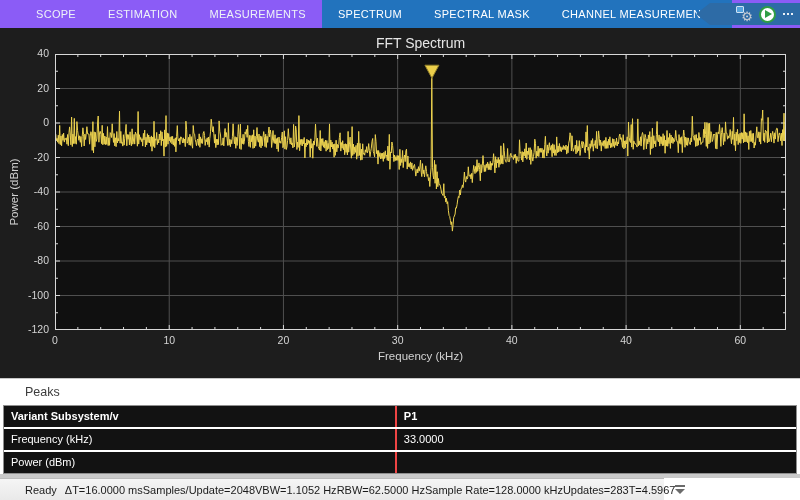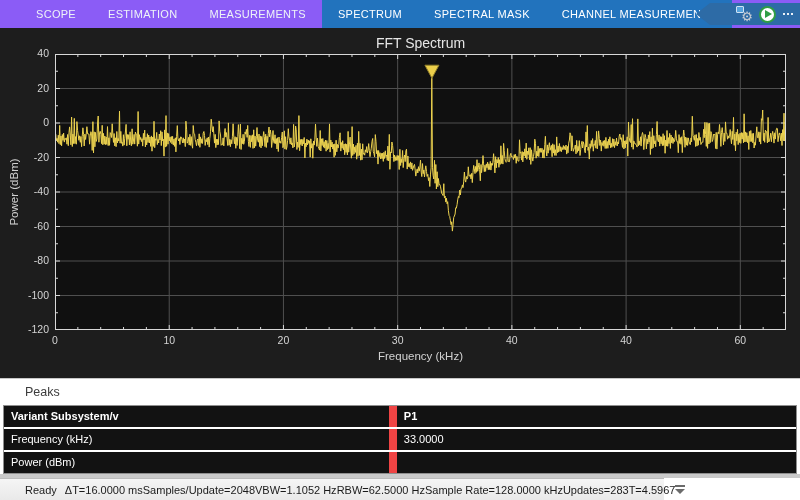--- a/index.html
+++ b/index.html
@@ -31,21 +31,21 @@
   .ytick-label { position:absolute; left:0; width:49px; text-align:right; font-size:10.5px; color:#d4d4d4; }
   .xtick-label { position:absolute; width:40px; text-align:center; font-size:10.5px; color:#d4d4d4; top:306px; }
 
   
   #peaks-panel { position:absolute; top:378px; left:0; width:800px; height:100px; background:#ffffff; border-top:1px solid #c8c8c8;padding-left:24px; }
   #peaks-title { position:absolute; left:25px; top:6px; font-size:12.5px; color:#3c3c3c; }
   #peaks-table { position:absolute; left:3px; right:3px; top:26px; border:1px solid #8f8f8f; background:#fff; }
   .trow { display:flex; height:21px; background:#121212; margin-bottom:2px; }
   .trow:last-child { margin-bottom:0; }
   .tcell { padding:4px 0 0 7px; font-size:11px; color:#ffffff; overflow:hidden; white-space:nowrap; }
-  .tcell.c1 { width:49.6%; border-right:8px solid #ef4444; }
+  .tcell.c1 { width:49.6%; border-right:2px solid #ef4444; }
   .tcell.c2 { flex:1; }
   .trow.header .tcell { font-weight:bold; }
   #panel-strip { position:absolute; left:0; bottom:0; width:100%; height:4px; background:#c9c9c9; }
 
   
   #status-bar { position:absolute; top:478px; left:0; width:664px; height:22px; background:linear-gradient(#f5f5f5,#e9e9e9); border-top:1px solid #bcbcbc; display:flex; align-items:center; font-size:11px; color:#1a1a1a; }
   #ready { margin-left:25px; width:46px; }
   #status-items { display:flex; margin-left:8px; white-space:nowrap; }
   #collapse-icon { margin-left:auto; margin-right:8px; display:flex; flex-direction:column; align-items:center; gap:2px; cursor:default; }
   #collapse-icon .bar { width:10px; height:2px; background:#6b6b6b; }

